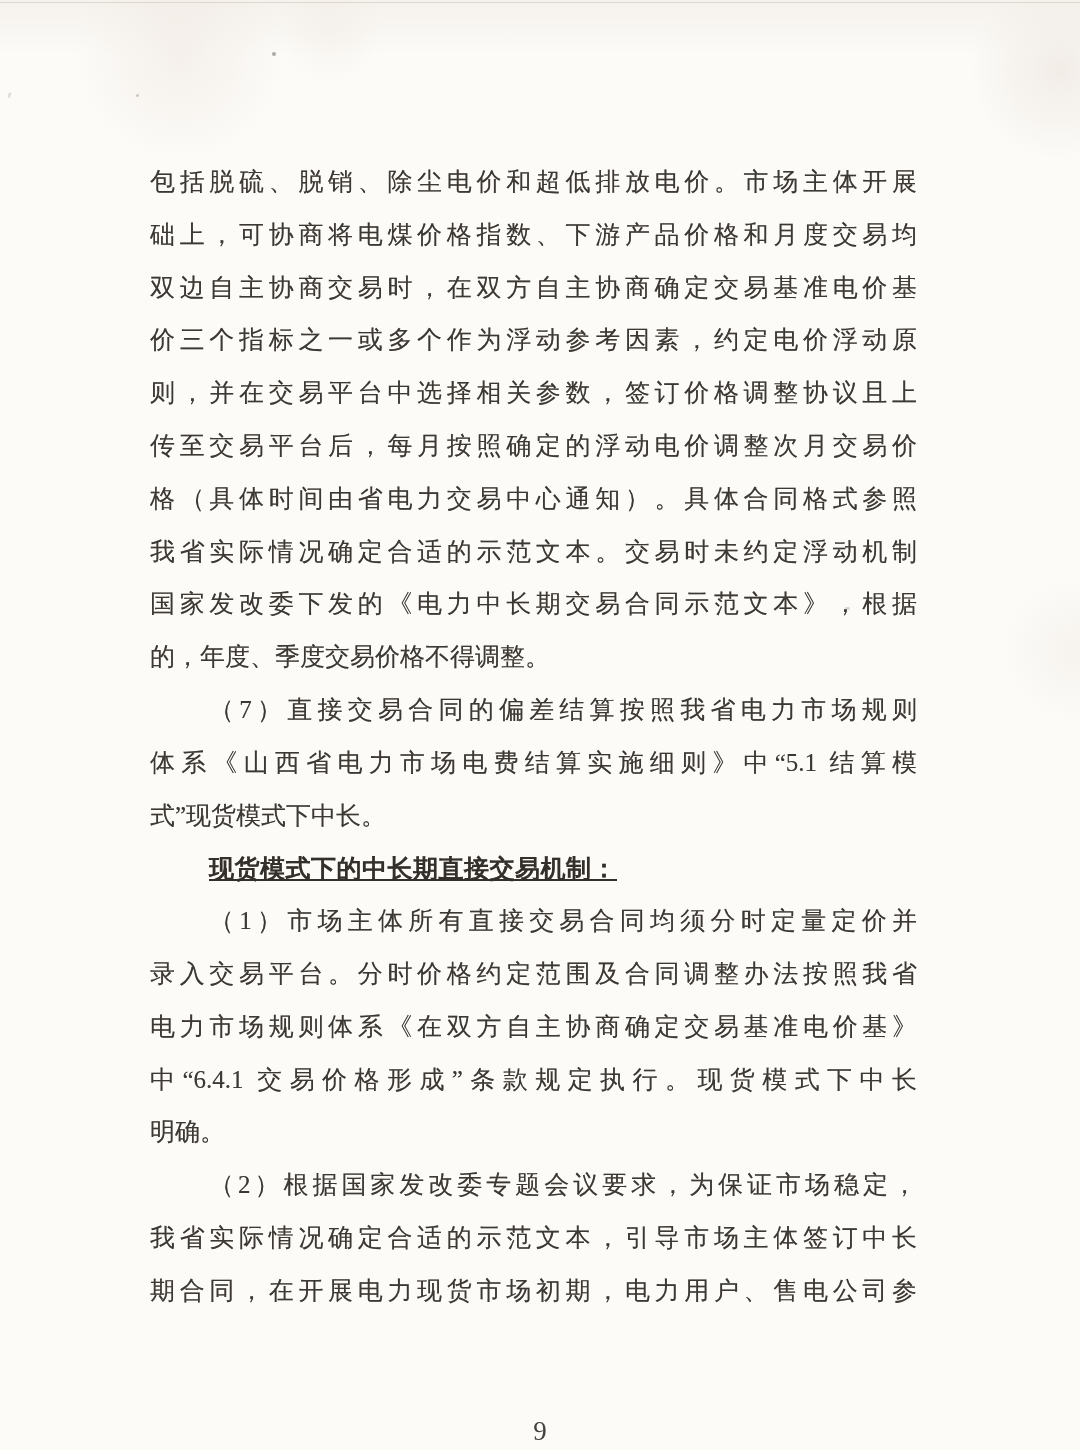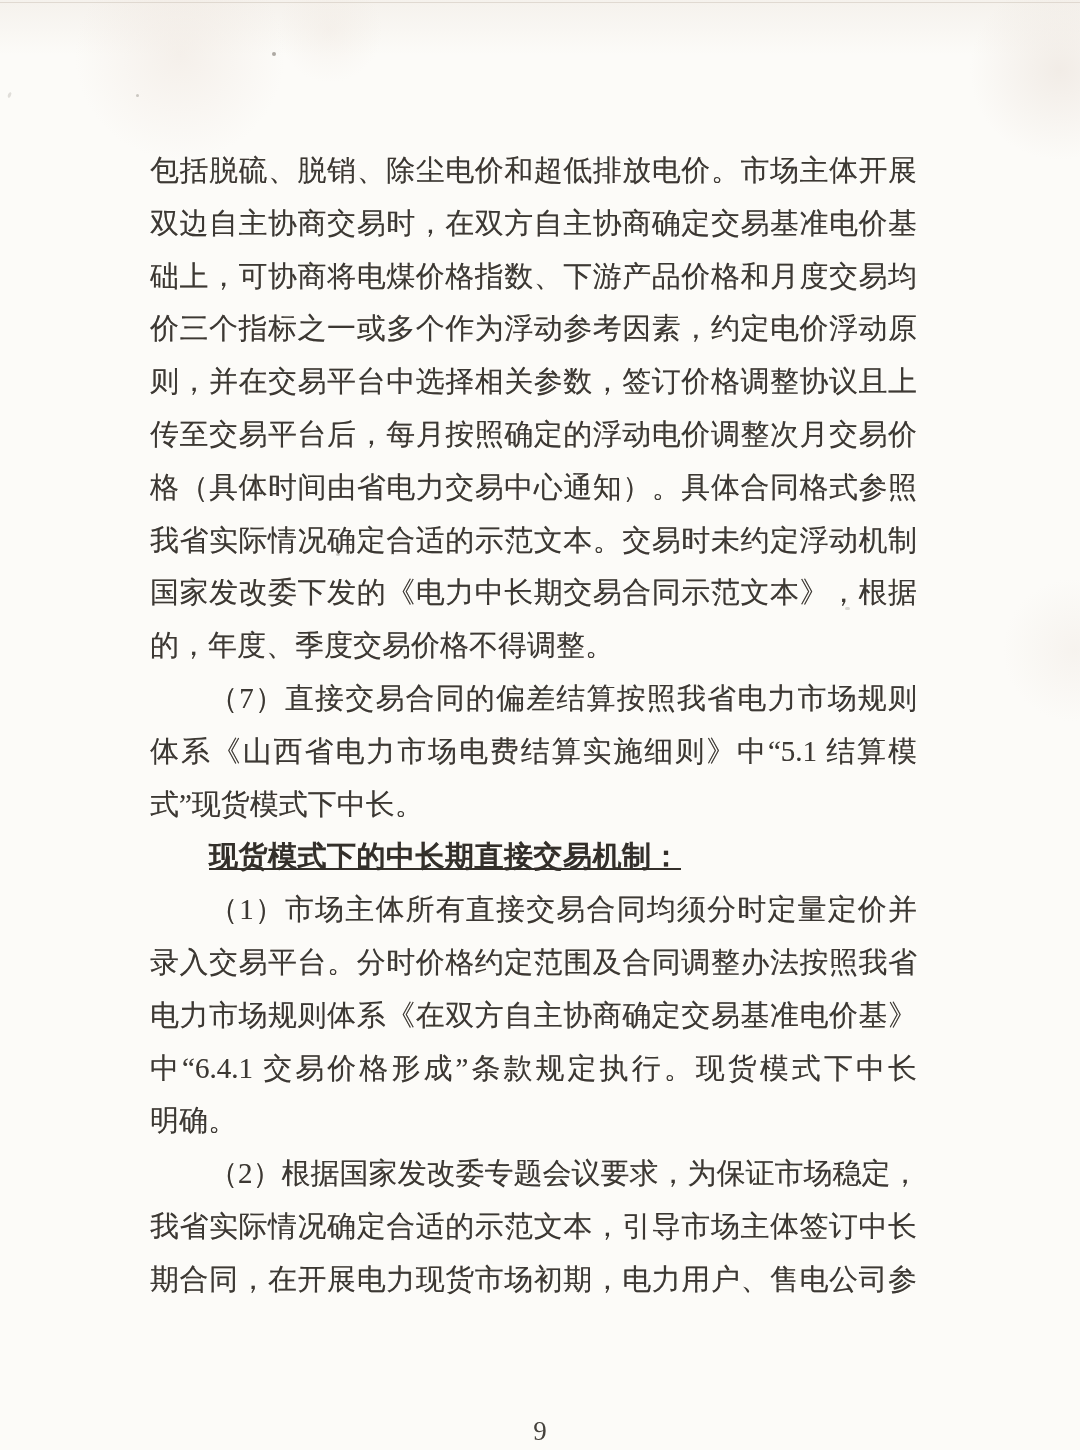--- a/index.html
+++ b/index.html
@@ -22,24 +22,24 @@
   }
   .top-edge {
     position: absolute;
     left: 0; top: 2px;
     width: 100%; height: 1px;
     background: rgba(205,196,186,0.55);
   }
   .page-text {
     position: absolute;
     left: 150px;
-    top: 144px;
+    top: 156px;
     width: 767px;
     color: #3c3833;
-    font-size: 29px;
+    font-size: 25px;
     line-height: 52.8px;
     text-shadow: 0 0 0.6px rgba(70,64,58,0.45);
   }
   .ln {
     text-align: justify;
     text-align-last: justify;
     white-space: nowrap;
     height: 52.8px;
   }
   .ln.end {
@@ -75,22 +75,22 @@
   .speck.s4 { left: 845px; top: 607px; width: 5px; height: 3px; border-radius: 2px; opacity: 0.45; }
   .speck.s5 { left: 8px;   top: 92px;  width: 3px; height: 6px; transform: rotate(25deg); opacity: 0.35; }
 </style>
 </head>
 <body>
 
 <div class="top-edge"></div>
 
 <main class="page-text">
   <div class="ln">包括脱硫、脱销、除尘电价和超低排放电价。市场主体开展</div>
+  <div class="ln">础上，可协商将电煤价格指数、下游产品价格和月度交易均</div>
   <div class="ln">双边自主协商交易时，在双方自主协商确定交易基准电价基</div>
-  <div class="ln">础上，可协商将电煤价格指数、下游产品价格和月度交易均</div>
   <div class="ln">价三个指标之一或多个作为浮动参考因素，约定电价浮动原</div>
   <div class="ln">则，并在交易平台中选择相关参数，签订价格调整协议且上</div>
   <div class="ln">传至交易平台后，每月按照确定的浮动电价调整次月交易价</div>
   <div class="ln">格（具体时间由省电力交易中心通知）。具体合同格式参照</div>
   <div class="ln">我省实际情况确定合适的示范文本。交易时未约定浮动机制</div>
   <div class="ln">国家发改委下发的《电力中长期交易合同示范文本》，根据</div>
   <div class="ln end">的，年度、季度交易价格不得调整。</div>
   <div class="ln ind">（7）直接交易合同的偏差结算按照我省电力市场规则</div>
   <div class="ln">体系《山西省电力市场电费结算实施细则》中“5.1 结算模</div>
   <div class="ln end">式”现货模式下中长。</div>

